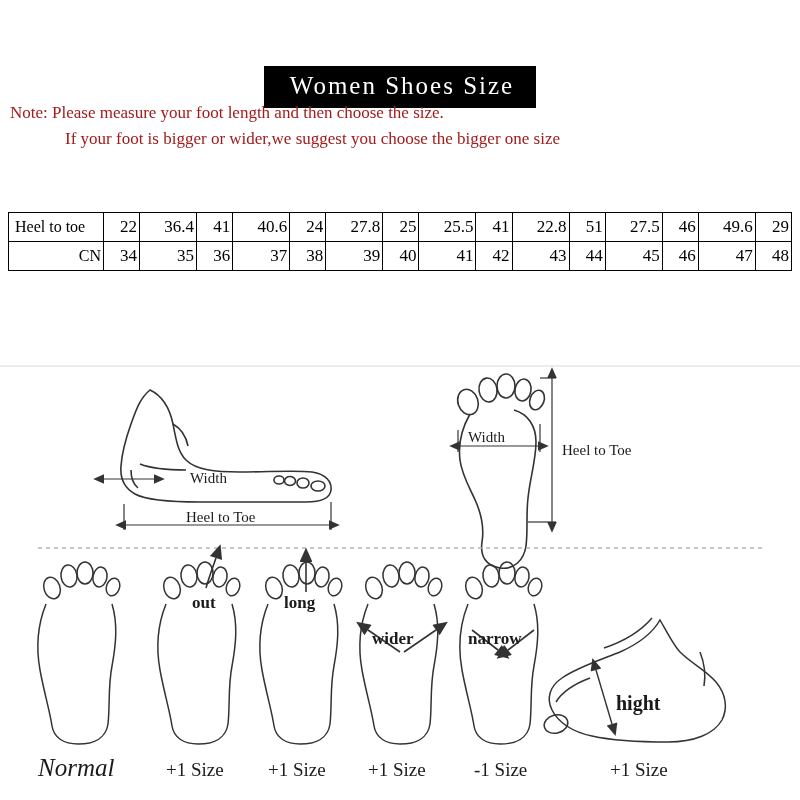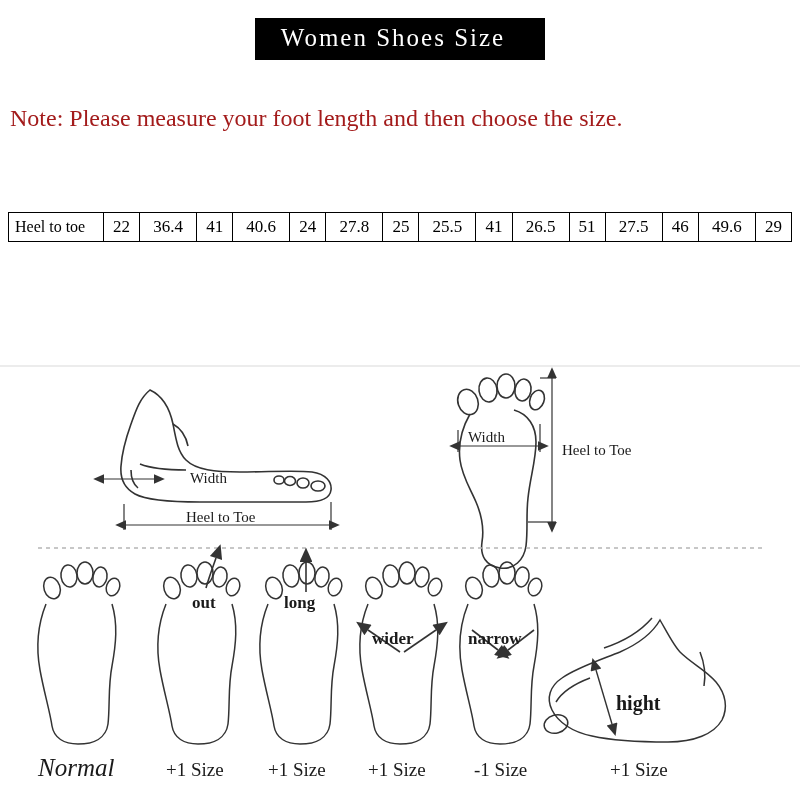--- a/index.html
+++ b/index.html
@@ -23,52 +23,53 @@
     width: 800px;
     text-align: center;
   }
   .title-box {
     display: inline-block;
     background: #000000;
     color: #ffffff;
     font-size: 25px;
     font-family: "Liberation Serif", serif;
     letter-spacing: 2px;
-    padding: 6px 40px 8px 26px;
+    padding: 6px 22px 8px 26px;
     line-height: 1.1;
+    margin-top: 48px;
   }
 
   
   .note {
     position: absolute;
     top: 100px;
     left: 10px;
     width: 780px;
     color: #a31b1b;
-    font-size: 24px;
+    font-size: 17px;
     font-family: "Liberation Serif", serif;
     line-height: 1.55;
   }
   .note .line2 {
     display: block;
     padding-left: 55px;
   }
 
   
   .size-table {
     position: absolute;
     top: 212px;
     left: 8px;
     width: 784px;
     border-collapse: collapse;
     font-family: "Liberation Serif", serif;
   }
   .size-table td {
     border: 1px solid #000000;
-    text-align: center;
+    text-align: right;
     font-size: 17px;
     height: 28px;
     padding: 0 2px;
     color: #000;
     background: #ffffff;
   }
   .size-table td.rowhead {
     width: 86px;
     font-size: 16px;
   }
@@ -95,41 +96,60 @@
 </style>
 </head>
 <body>
 
 <div class="title-wrap">
   <div class="title-box">Women  Shoes  Size</div>
 </div>
 
 <div class="note">
   <span>Note: Please measure your foot length and then choose the size.</span>
+  <span class="line2">If your foot is bigger or wider,we suggest you choose the bigger one size</span>
 </div>
 
 <table class="size-table">
   <tbody>
     <tr>
       <td class="rowhead rowhead-left">Heel to toe</td>
       <td>22</td>
       <td>36.4</td>
       <td>41</td>
       <td>40.6</td>
       <td>24</td>
       <td>27.8</td>
       <td>25</td>
       <td>25.5</td>
       <td>41</td>
-      <td>26.5</td>
+      <td>22.8</td>
       <td>51</td>
       <td>27.5</td>
       <td>46</td>
       <td>49.6</td>
       <td>29</td>
+    </tr>
+    <tr>
+      <td class="rowhead">CN</td>
+      <td>34</td>
+      <td>35</td>
+      <td>36</td>
+      <td>37</td>
+      <td>38</td>
+      <td>39</td>
+      <td>40</td>
+      <td>41</td>
+      <td>42</td>
+      <td>43</td>
+      <td>44</td>
+      <td>45</td>
+      <td>46</td>
+      <td>47</td>
+      <td>48</td>
     </tr>
   </tbody>
 </table>
 
 <div class="diagram">
 <svg width="800" height="448" viewBox="0 0 800 448" xmlns="http://www.w3.org/2000/svg">
   <defs>
     <marker id="arrL" markerWidth="10" markerHeight="8" refX="9" refY="4" orient="auto">
       <path d="M9,0 L0,4 L9,8 z" fill="#333"></path>
     </marker>

